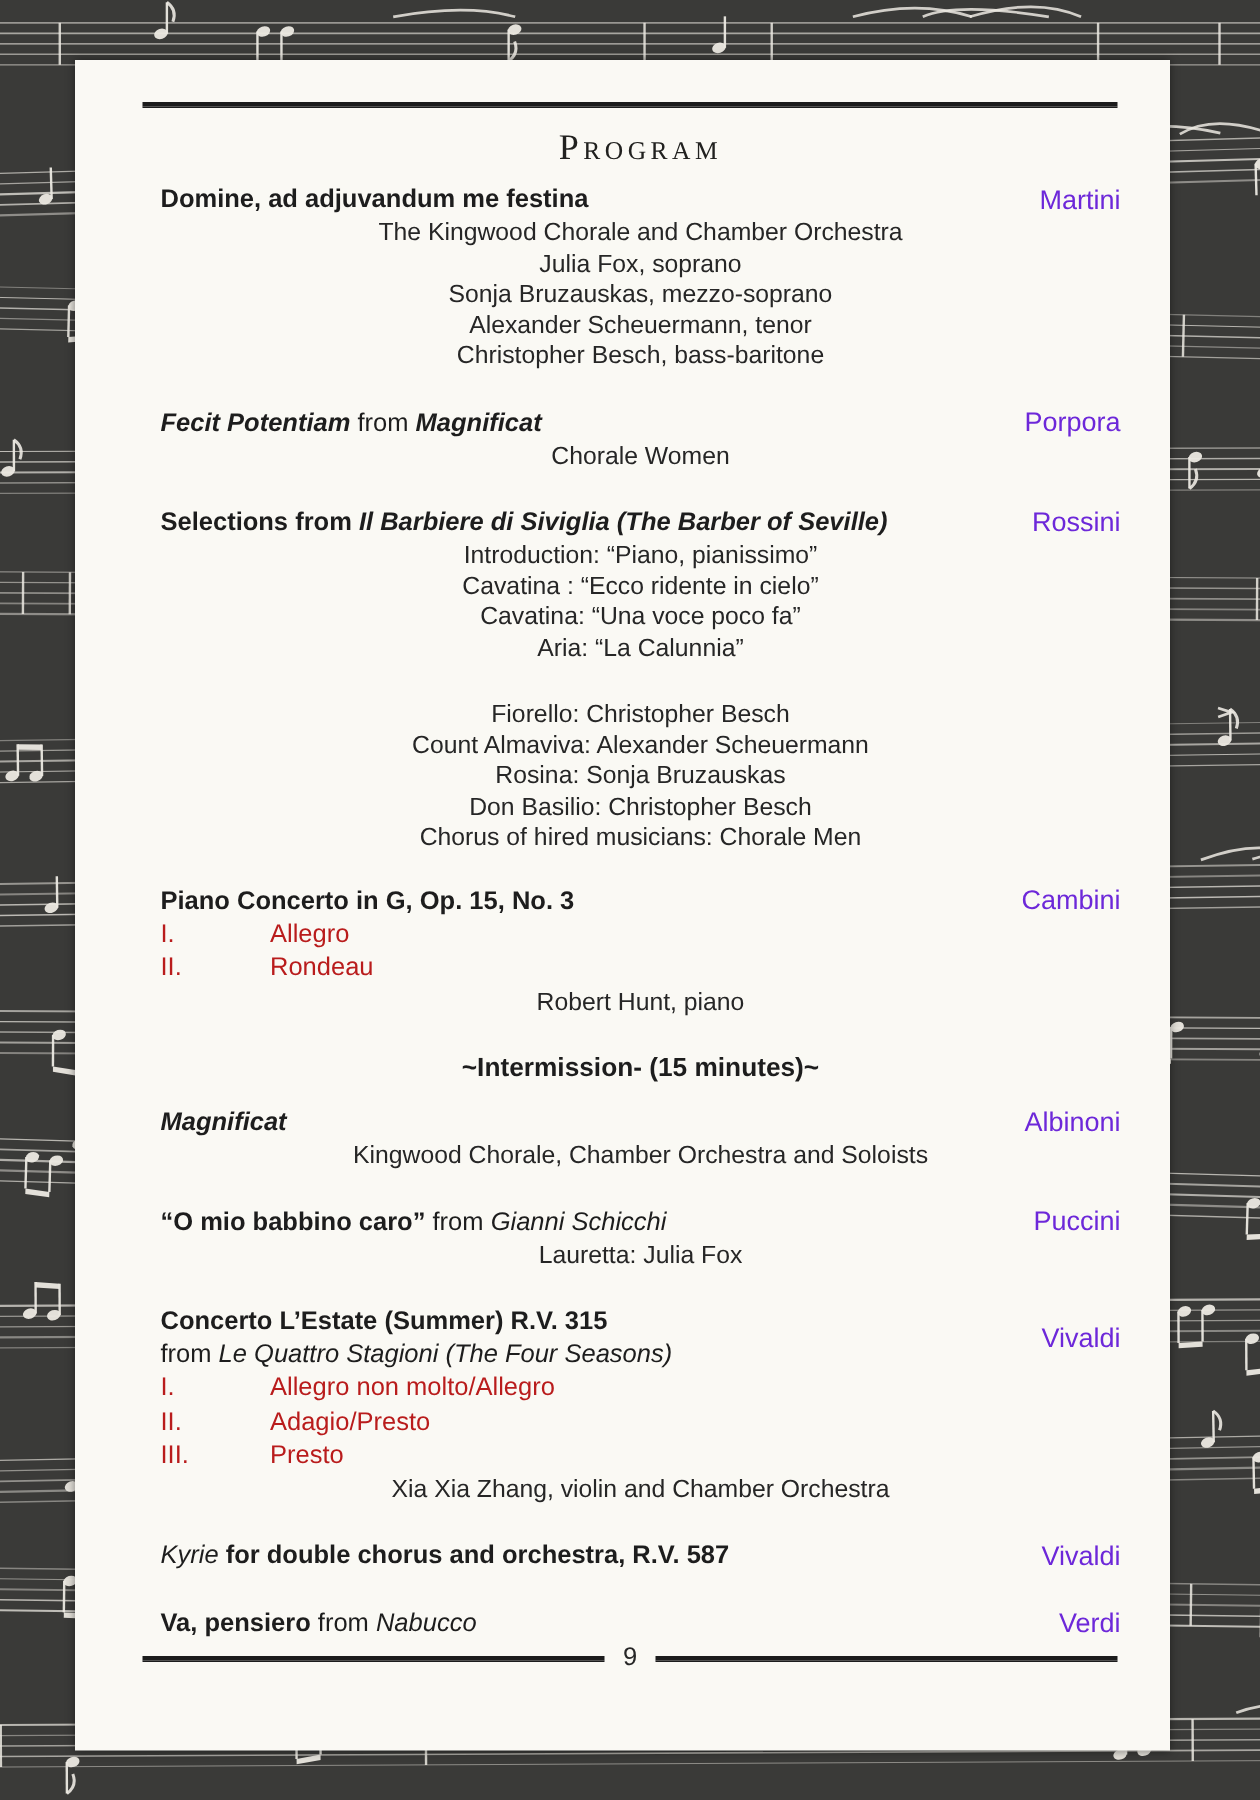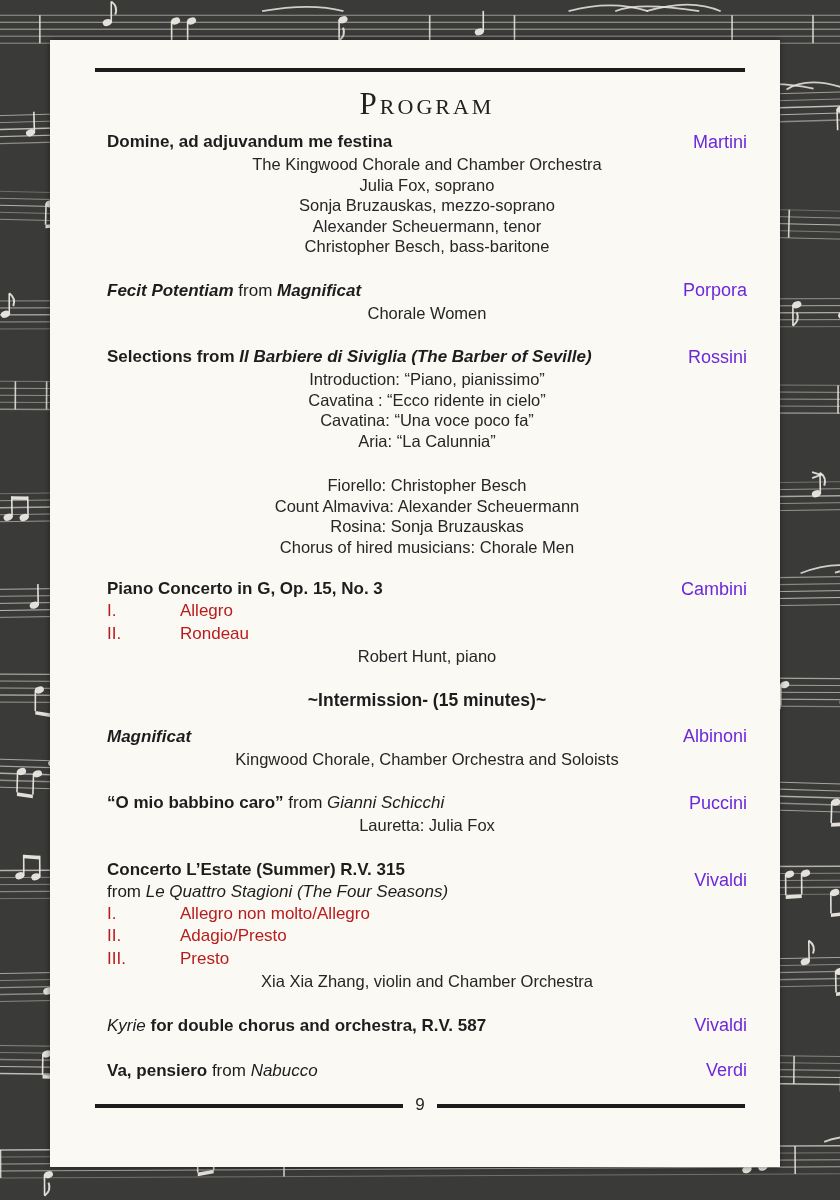--- a/index.html
+++ b/index.html
@@ -19,21 +19,21 @@
     box-shadow:0 0 6px rgba(0,0,0,.45);
   }
   .rule-top {
     margin-left:-12px; width:650px; height:4px;
     border-top:3px solid #1c1c1c; border-bottom:1.5px solid #1c1c1c;
   }
   .prog-title {
     text-align:center;
     font-family:"Liberation Serif","DejaVu Serif",serif;
     font-variant:small-caps;
-    font-size:31px; letter-spacing:3px;
+    font-size:24px; letter-spacing:3px;
     color:#21211f; margin:14px 0 9px;
   }
   .piece { margin-bottom:23px; }
   .head { display:flex; justify-content:space-between; align-items:center; }
   .title-wrap { font-size:17px; line-height:22px; color:#1d1d1d; }
   .composer { font-size:18px; font-weight:400; color:#6d28d9; white-space:nowrap; padding-left:8px; }
   .seg-b  { font-weight:bold; }
   .seg-bi { font-weight:bold; font-style:italic; }
   .seg-i  { font-style:italic; }
   .seg-r  { font-weight:normal; }
@@ -744,20 +744,21 @@
         <div class="center-group">
           <div>Introduction: “Piano, pianissimo”</div>
           <div>Cavatina : “Ecco ridente in cielo”</div>
           <div>Cavatina: “Una voce poco fa”</div>
           <div>Aria: “La Calunnia”</div>
         </div>
         <div class="center-group">
           <div>Fiorello: Christopher Besch</div>
           <div>Count Almaviva: Alexander Scheuermann</div>
           <div>Rosina: Sonja Bruzauskas</div>
+          <div>Don Basilio: Christopher Besch</div>
           <div>Chorus of hired musicians: Chorale Men</div>
         </div>
       </div>
       <div class="piece piece-3">
         <div class="head">
           <div class="title-wrap">
             <div class="title-line"><span class="seg-b">Piano Concerto in G, Op. 15, No. 3</span></div>
           </div>
           <div class="composer">Cambini</div>
         </div>

